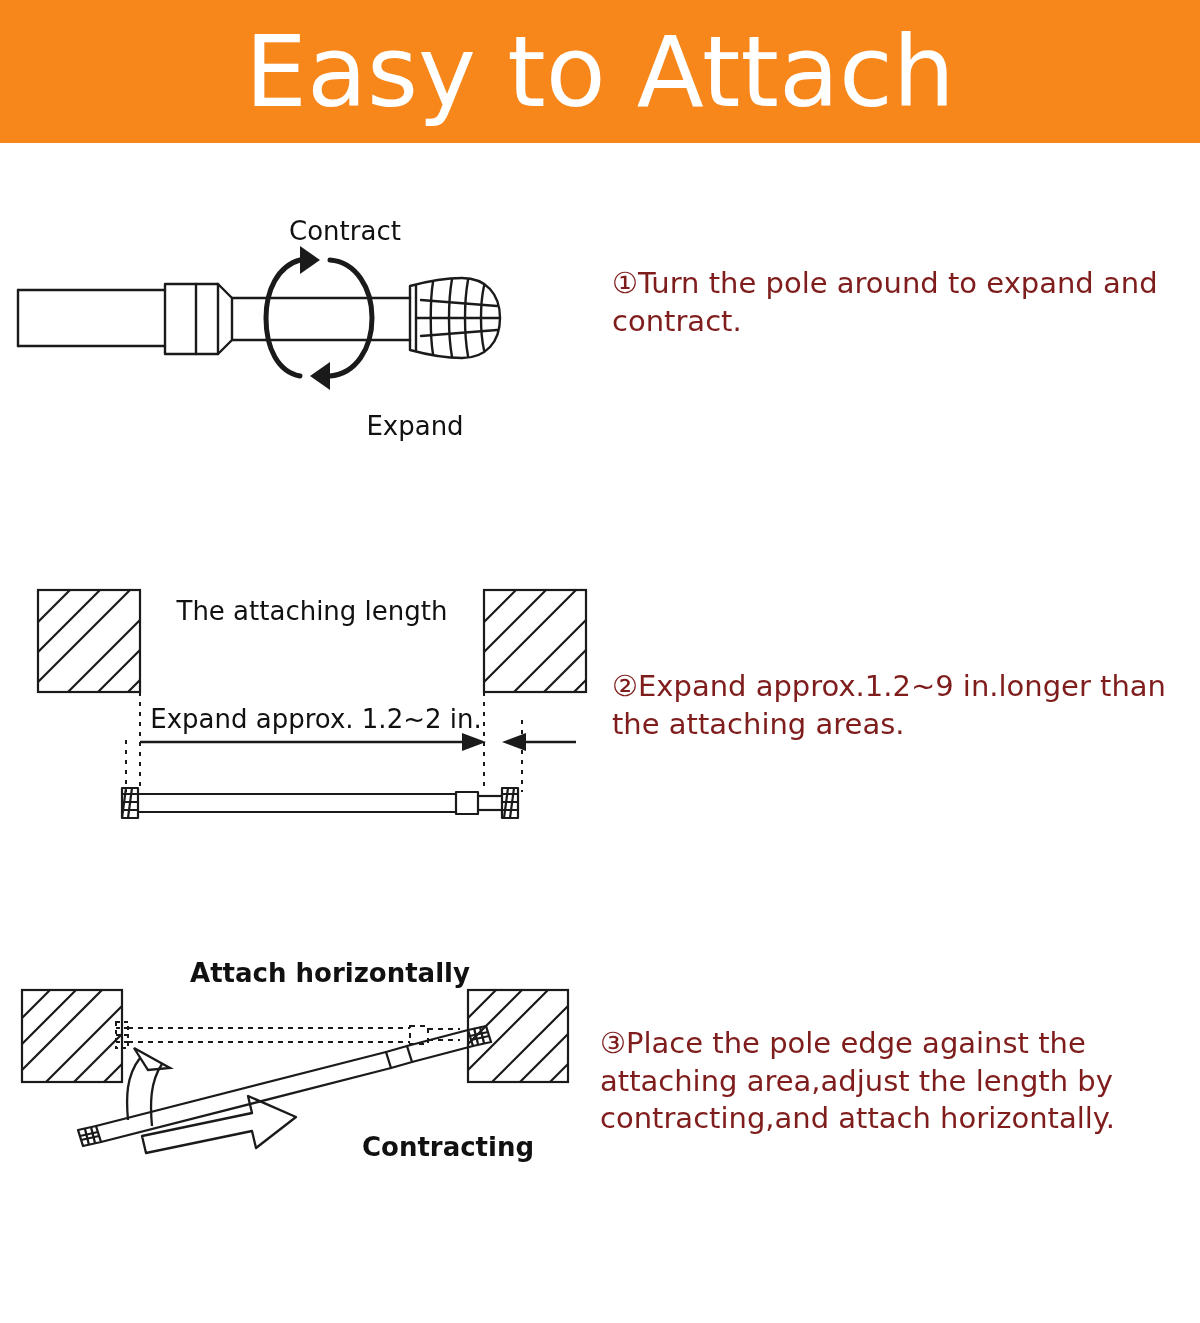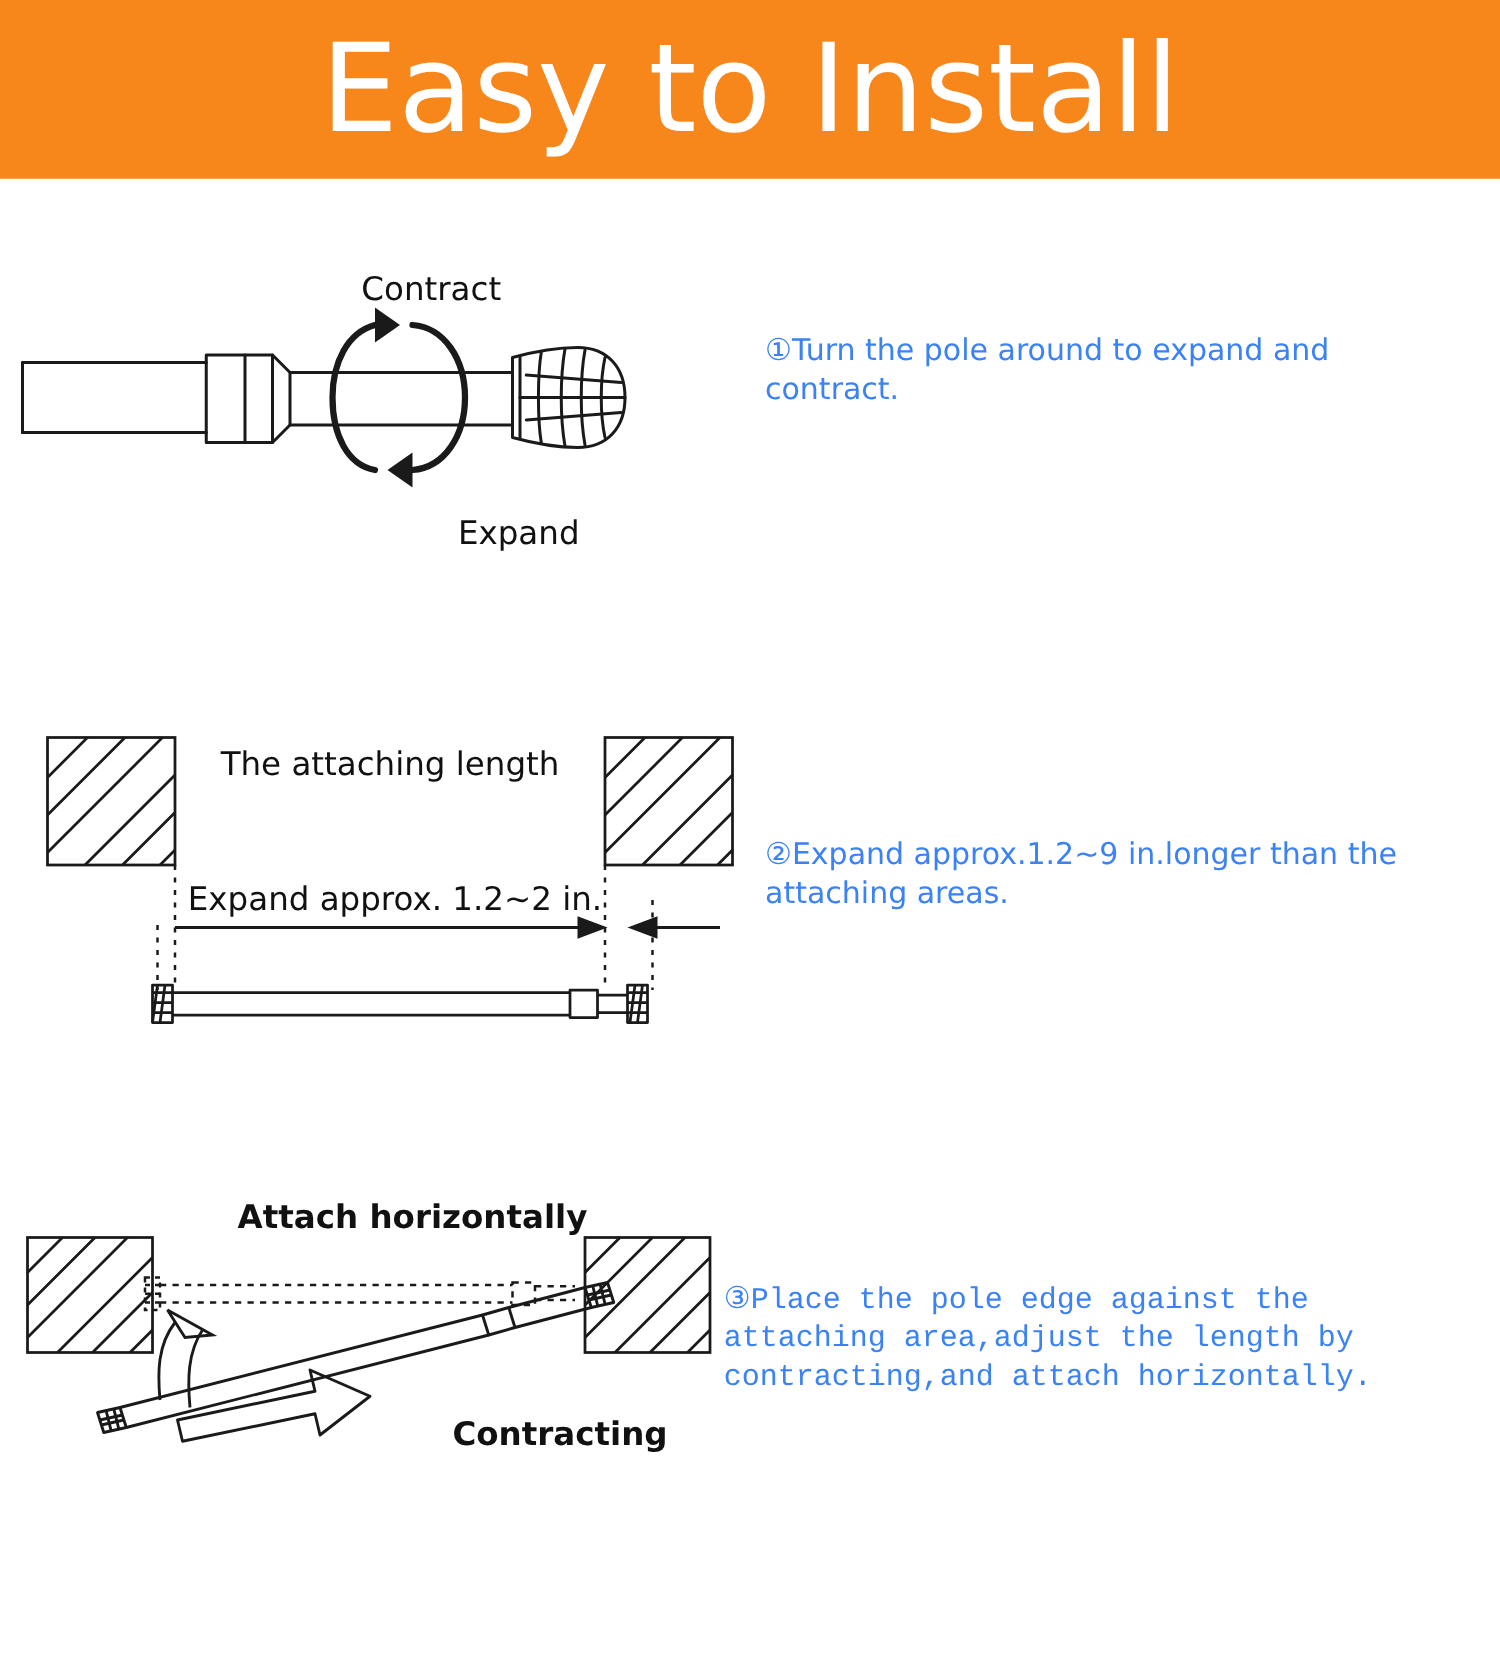--- a/index.html
+++ b/index.html
@@ -21,46 +21,46 @@
     font-weight:400;
     line-height:1;
     letter-spacing:0px;
     font-family:"DejaVu Sans", sans-serif;
   }
   .fig{
     position:absolute;
   }
   .text-block{
     position:absolute;
-    font-size:24px;
-    color:#3b82f6;
+    font-size:29px;
+    color:#7f1d1d;
     line-height:1.30;
     font-family:"DejaVu Sans", sans-serif;
   }
   
   #step1-fig{left:0px;top:190px;width:580px;height:270px;}
   #step1-text{left:612px;top:265px;width:560px;}
   
   #step2-fig{left:16px;top:570px;width:590px;height:290px;}
   #step2-text{left:612px;top:668px;width:580px;}
   
   #step3-fig{left:0px;top:940px;width:590px;height:260px;font-weight:bold;}
-  #step3-text{left:579px;top:1025px;width:560px;font-family:Liberation Mono, monospace;}
+  #step3-text{left:600px;top:1025px;width:560px;}
   svg{display:block;}
   .lbl{
     font-family:"DejaVu Sans", sans-serif;
     font-size:26px;
     fill:#111111;
   }
 </style>
 </head>
 <body>
 
 <div class="header">
-  <div class="header-title">Easy to Install</div>
+  <div class="header-title">Easy to Attach</div>
 </div>
 
 <div class="fig" id="step1-fig">
   <svg width="580" height="270" viewBox="0 0 580 270" xmlns="http://www.w3.org/2000/svg">
 
     <text class="lbl" x="345" y="50" text-anchor="middle">Contract</text>
 
     <text class="lbl" x="415" y="245" text-anchor="middle">Expand</text>
 
     <g fill="none" stroke="#1a1a1a" stroke-width="2.4" stroke-linejoin="round" stroke-linecap="round">

